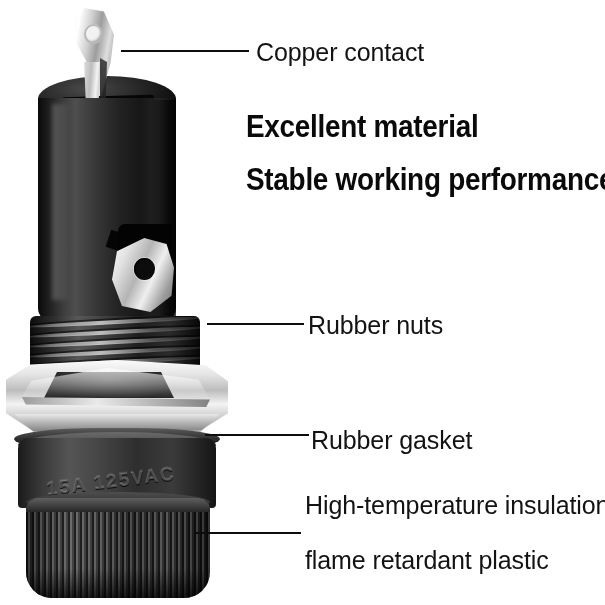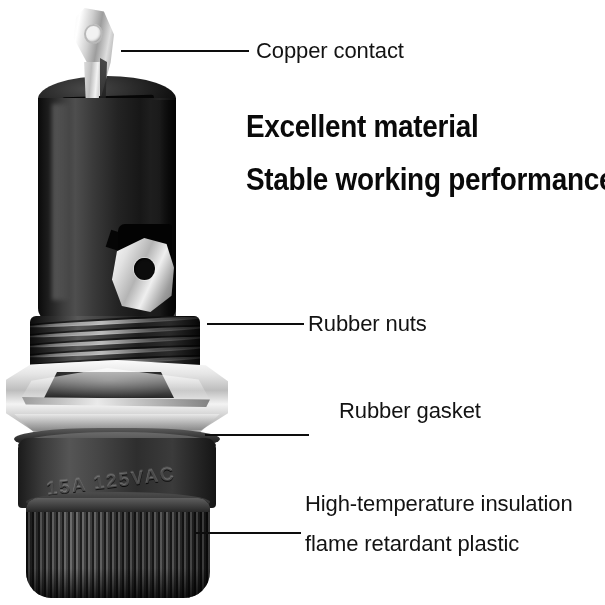--- a/index.html
+++ b/index.html
@@ -33,30 +33,30 @@
     transform-origin: left center;
   }
   #headline-1 { top: 109px; font-size: 31px; }
   #headline-2 { top: 162px; font-size: 31px; }
 
   
   .callout {
     position: absolute;
     color: #131313;
     font-family: "Liberation Sans", sans-serif;
-    font-size: 22px;
+    font-size: 25px;
     font-weight: normal;
     white-space: nowrap;
     letter-spacing: -0.1px;
   }
   #label-copper-contact { left: 256px; top: 38px; }
   #label-copper-nuts    { left: 308px; top: 311px; }
-  #label-rubber-gasket  { left: 311px; top: 398px; margin-left: 28px; }
+  #label-rubber-gasket  { left: 311px; top: 426px; }
   #label-insulation-1   { left: 305px; top: 491px; }
-  #label-insulation-2   { left: 305px; top: 531px; }
+  #label-insulation-2   { left: 305px; top: 546px; }
 
   
   .leader {
     position: absolute;
     height: 2px;
     background: #0d0d0d;
   }
   #leader-1 { left: 121px; top: 50px;  width: 128px; }
   #leader-2 { left: 207px; top: 323px; width: 97px;  }
   #leader-3 { left: 205px; top: 434px; width: 104px; }

